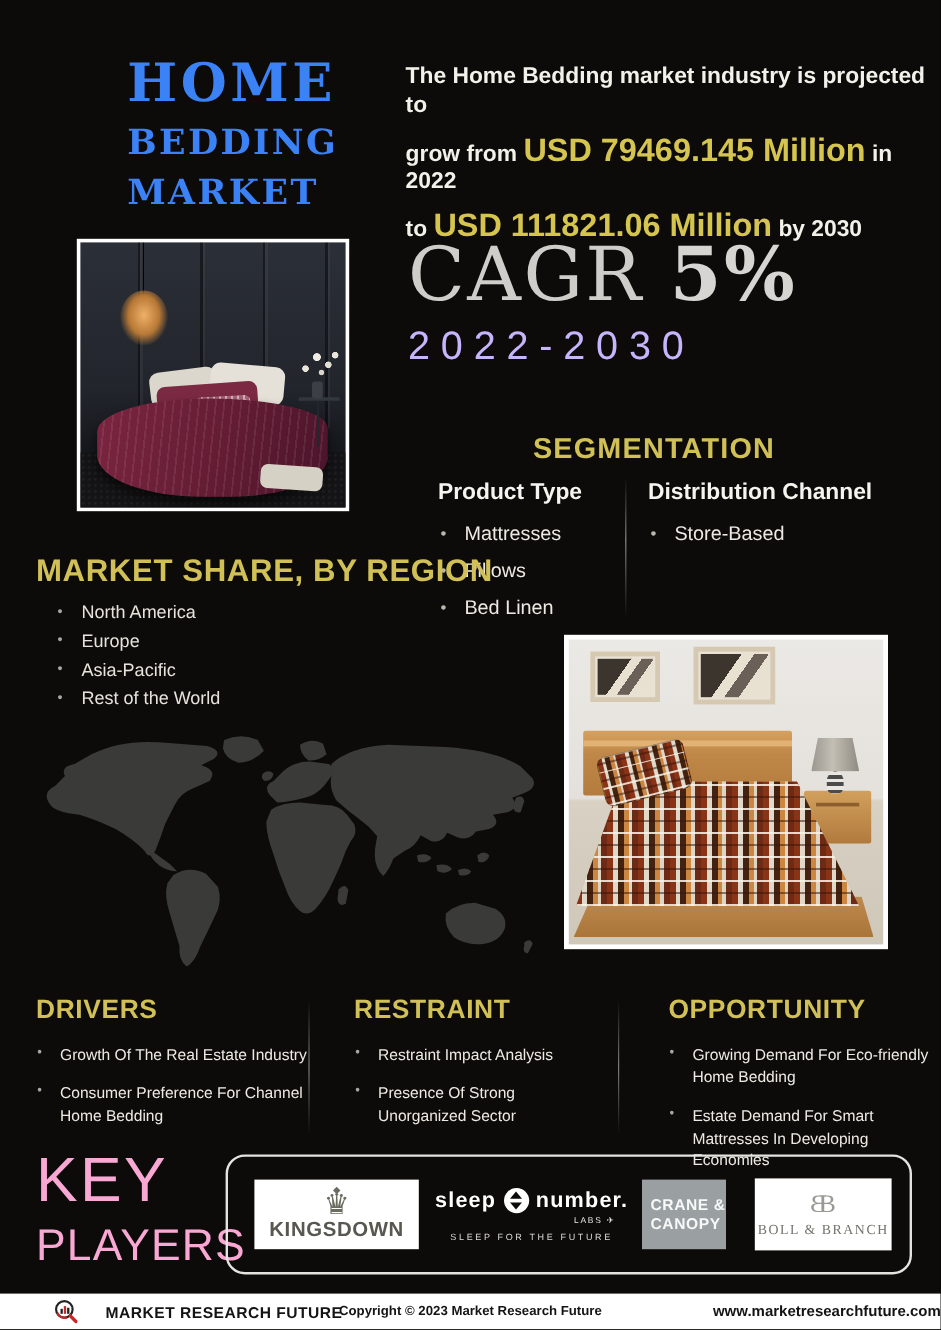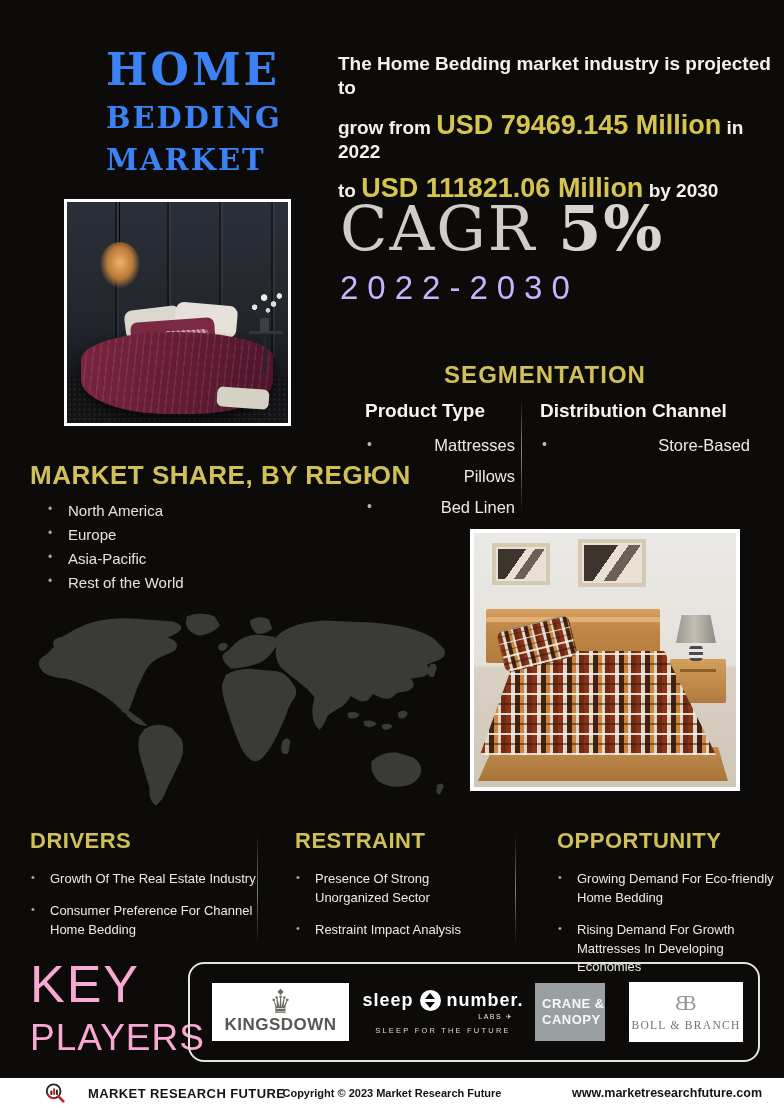--- a/index.html
+++ b/index.html
@@ -53,21 +53,21 @@
   .cagr { position:absolute; left:340px; top:196px; }
   .cagr .cagr-line { font-family:"DejaVu Serif", serif; color:#cecdc9; font-size:62px; line-height:1.05; letter-spacing:2px; }
   .cagr .cagr-line b { color:#d6d5d1; }
   .cagr .period { margin-top:8px; color:#c4b5fd; font-size:33px; letter-spacing:9px; font-weight:normal; }
   
   .seg-title { position:absolute; left:350px; top:361px; width:390px; text-align:center; color:#d0c057; font-size:24px; font-weight:bold; letter-spacing:1px; }
   .seg-col { position:absolute; top:400px; }
   .seg-col.c0 { left:365px; width:150px; }
   .seg-col.c1 { left:540px; width:210px; }
   .seg-head { font-size:19px; font-weight:bold; color:#f5f4ee; }
-  .blist { list-style:none; margin-top:14px;text-align:right; }
+  .blist { list-style:none; margin-top:14px; }
   .blist li { position:relative; padding-left:22px; font-size:16.5px; color:#eceae3; margin-bottom:12px; }
   .blist li::before { content:"•"; position:absolute; left:2px; top:0; color:#b9b7ae; font-size:14px; }
   .seg-divider { position:absolute; left:521px; top:398px; width:1px; height:116px;
      background:linear-gradient(180deg, rgba(120,120,120,0) 0%, #8a8a88 45%, rgba(120,120,120,0) 100%); }
   
   .ms-title { position:absolute; left:30px; top:460px; font-size:26px; font-weight:bold; color:#d0c057; letter-spacing:0.5px; }
   .ms-list { position:absolute; left:46px; top:502px; list-style:none; }
   .ms-list li { position:relative; padding-left:22px; font-size:15px; color:#e5e3dc; margin-bottom:7px; }
   .ms-list li::before { content:"•"; position:absolute; left:2px; top:0; color:#a9a7a0; font-size:12px; }
   
@@ -138,21 +138,21 @@
   .logo-crane .cl { color:rgba(255,255,255,0.92); font-size:13px; font-weight:bold; letter-spacing:0.5px; line-height:1.25; }
   .logo-boll { margin-left:24px; width:114px; height:60px; background:#ffffff; display:flex; flex-direction:column; align-items:center; justify-content:center; }
   .logo-boll .mono { font-family:"Liberation Serif", serif; color:#9a9a94; font-size:21px; line-height:1; display:flex; }
   .logo-boll .mono .mB1 { transform:scaleX(-1); margin-right:-7px; }
   .logo-boll .bname { font-family:"Liberation Serif", serif; color:#73736c; font-size:11.5px; letter-spacing:1.3px; margin-top:5px; }
   
   .footer { position:absolute; left:0; right:0; bottom:0; height:30px; background:#ffffff; display:flex; align-items:center; }
   .footer .fbrand { display:flex; align-items:center; gap:22px; margin-left:44px; }
   .footer .fbrand-name { color:#141414; font-size:13px; font-weight:bold; letter-spacing:0.4px; }
   .footer .fcopy { position:absolute; left:0; right:0; text-align:center; color:#141414; font-size:11px; font-weight:bold; }
-  .footer .fsite { margin-left:auto; margin-right:22px; color:#141414; font-size:12.5px; font-weight:bold; position:relative; z-index:2; }
+  .footer .fsite { margin-left:auto; color:#141414; font-size:12.5px; font-weight:bold; position:relative; z-index:2; }
   .footer .fbrand { position:relative; z-index:2; }
 </style>
 </head>
 <body>
 
 <div class="poster">
 
   <div class="brand-title">
     <div class="t-big">HOME</div>
     <div class="t-med">BEDDING</div>
@@ -259,30 +259,30 @@
     <div class="an-head">DRIVERS</div>
     <ul class="an-list">
       <li>Growth Of The Real Estate Industry</li>
       <li>Consumer Preference For Channel Home Bedding</li>
     </ul>
   </div>
   <div class="an-divider d0"></div>
   <div class="an-col a1">
     <div class="an-head">RESTRAINT</div>
     <ul class="an-list">
+      <li>Restraint Impact Analysis</li>
       <li>Presence Of Strong Unorganized Sector</li>
-      <li>Restraint Impact Analysis</li>
     </ul>
   </div>
   <div class="an-divider d1"></div>
   <div class="an-col a2">
     <div class="an-head">OPPORTUNITY</div>
     <ul class="an-list">
       <li>Growing Demand For Eco-friendly Home Bedding</li>
-      <li>Rising Demand For Growth Mattresses In Developing Economies</li>
+      <li>Estate Demand For Smart Mattresses In Developing Economies</li>
     </ul>
   </div>
 
   <div class="kp-title">
     <div class="k1">KEY</div>
     <div class="k2">PLAYERS</div>
   </div>
   <div class="kp-box">
     <div class="logo-kingsdown">
       <div class="crown"><span class="dia">◆</span><span>♛</span></div>

